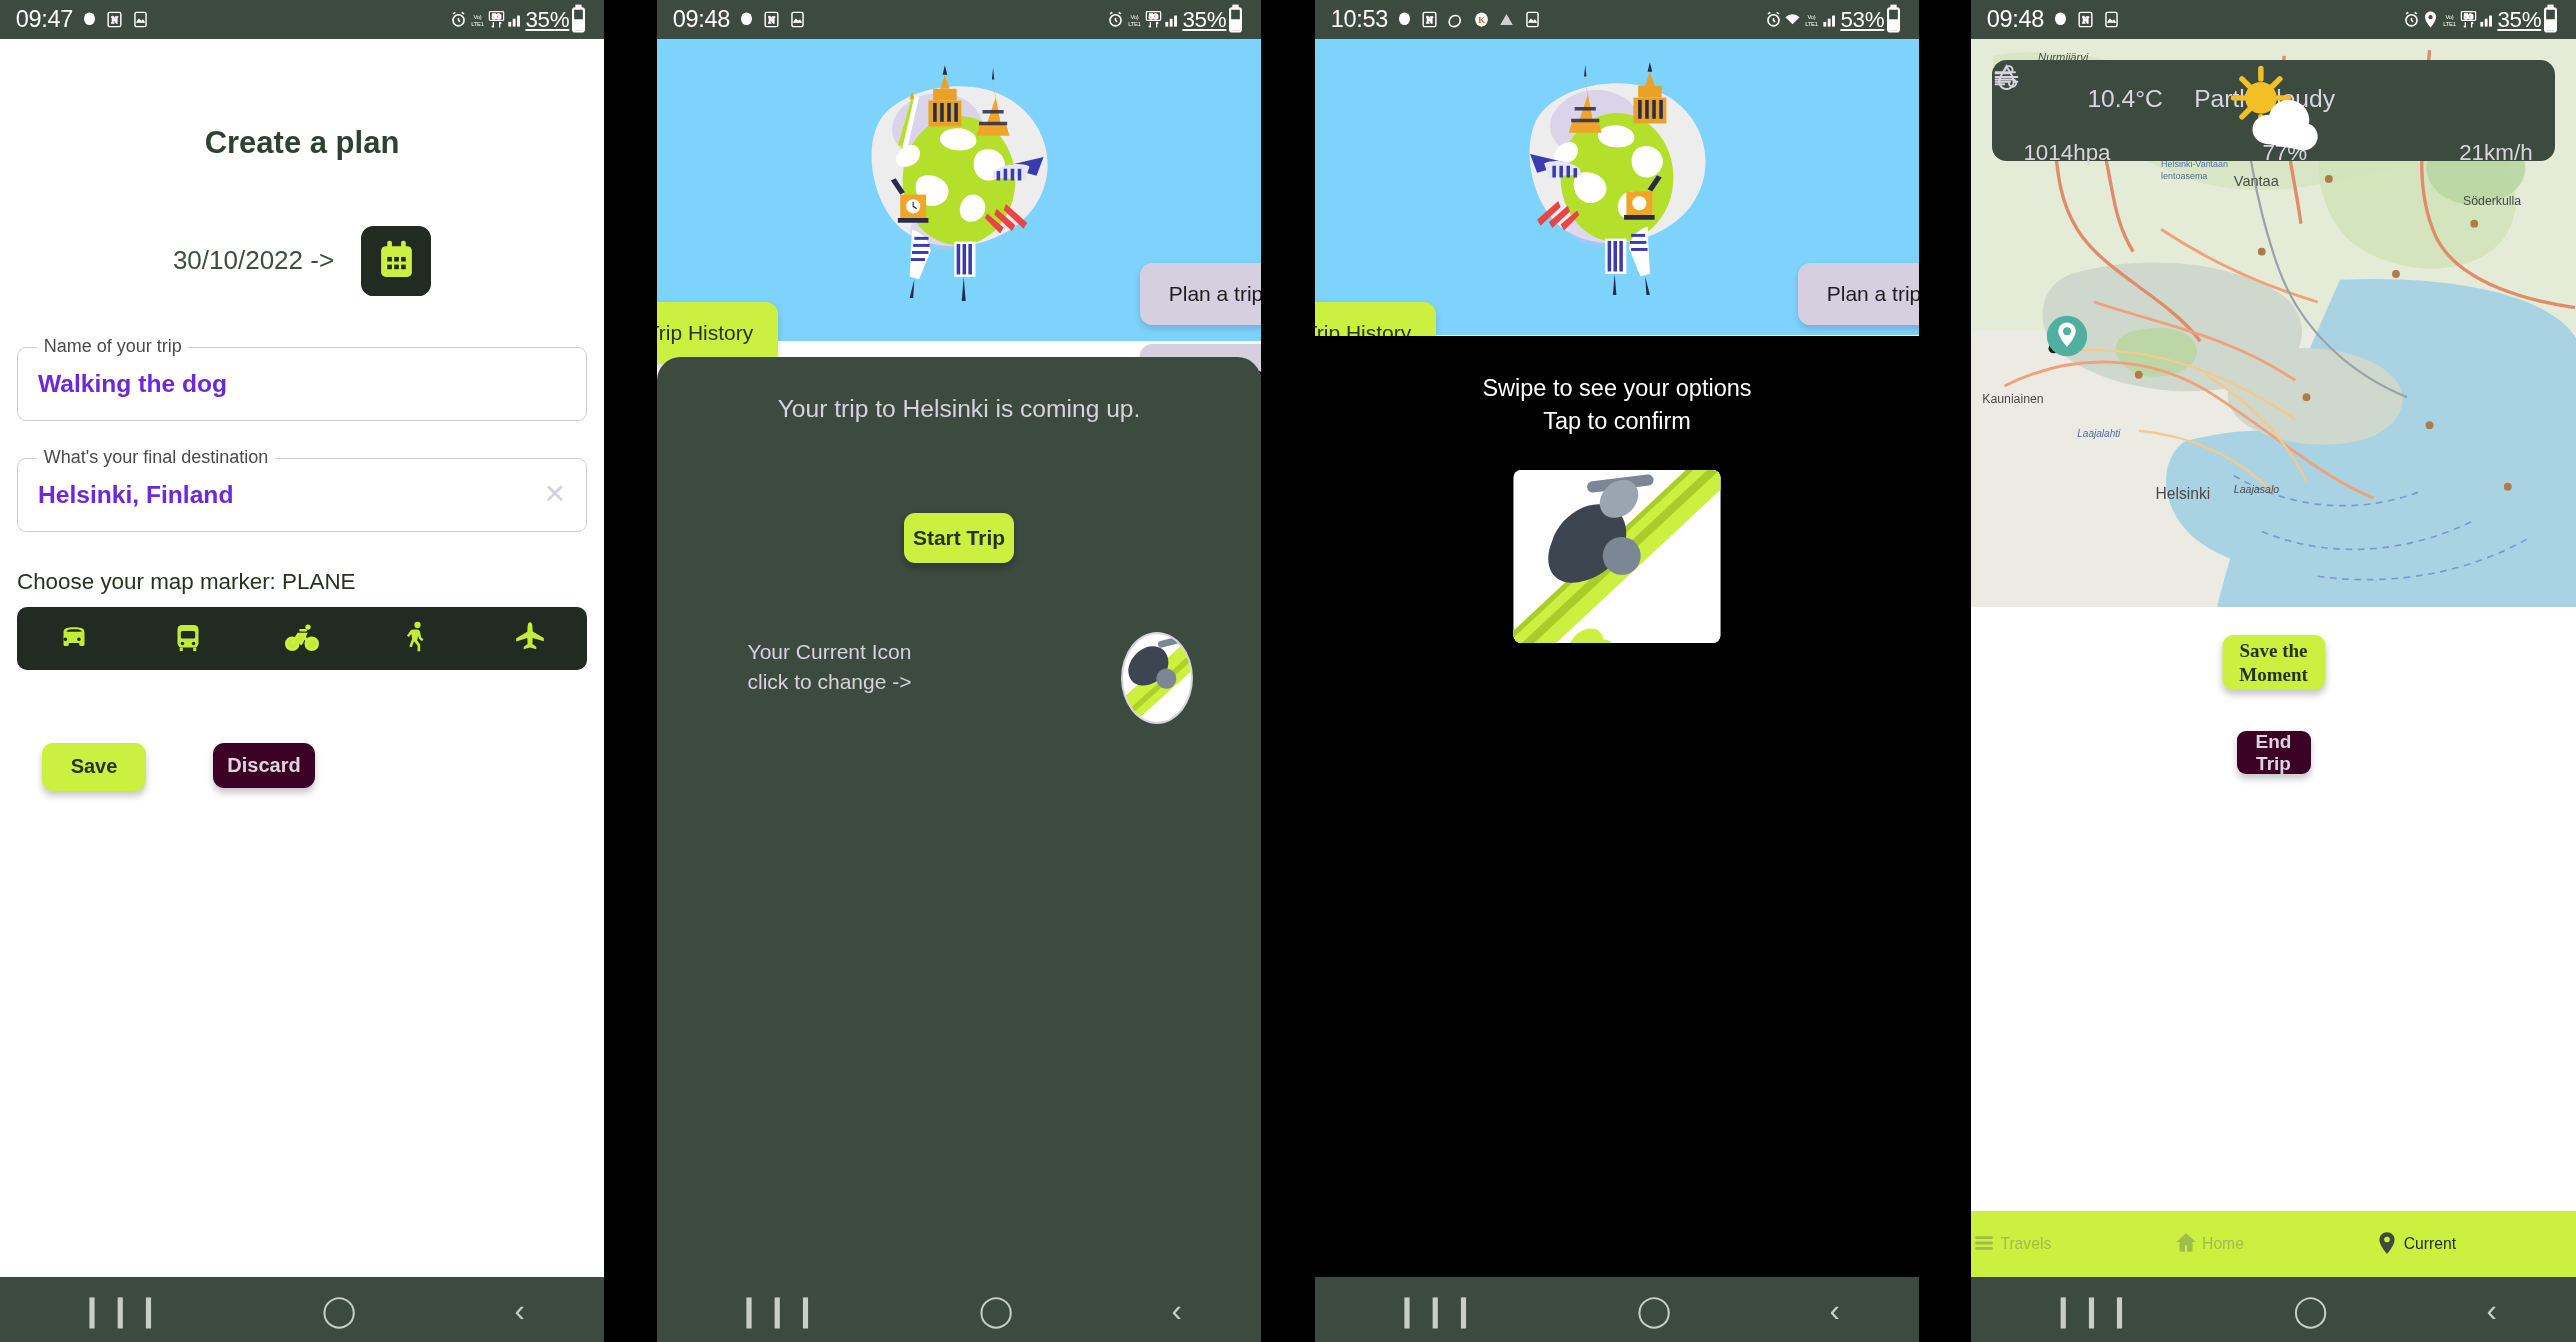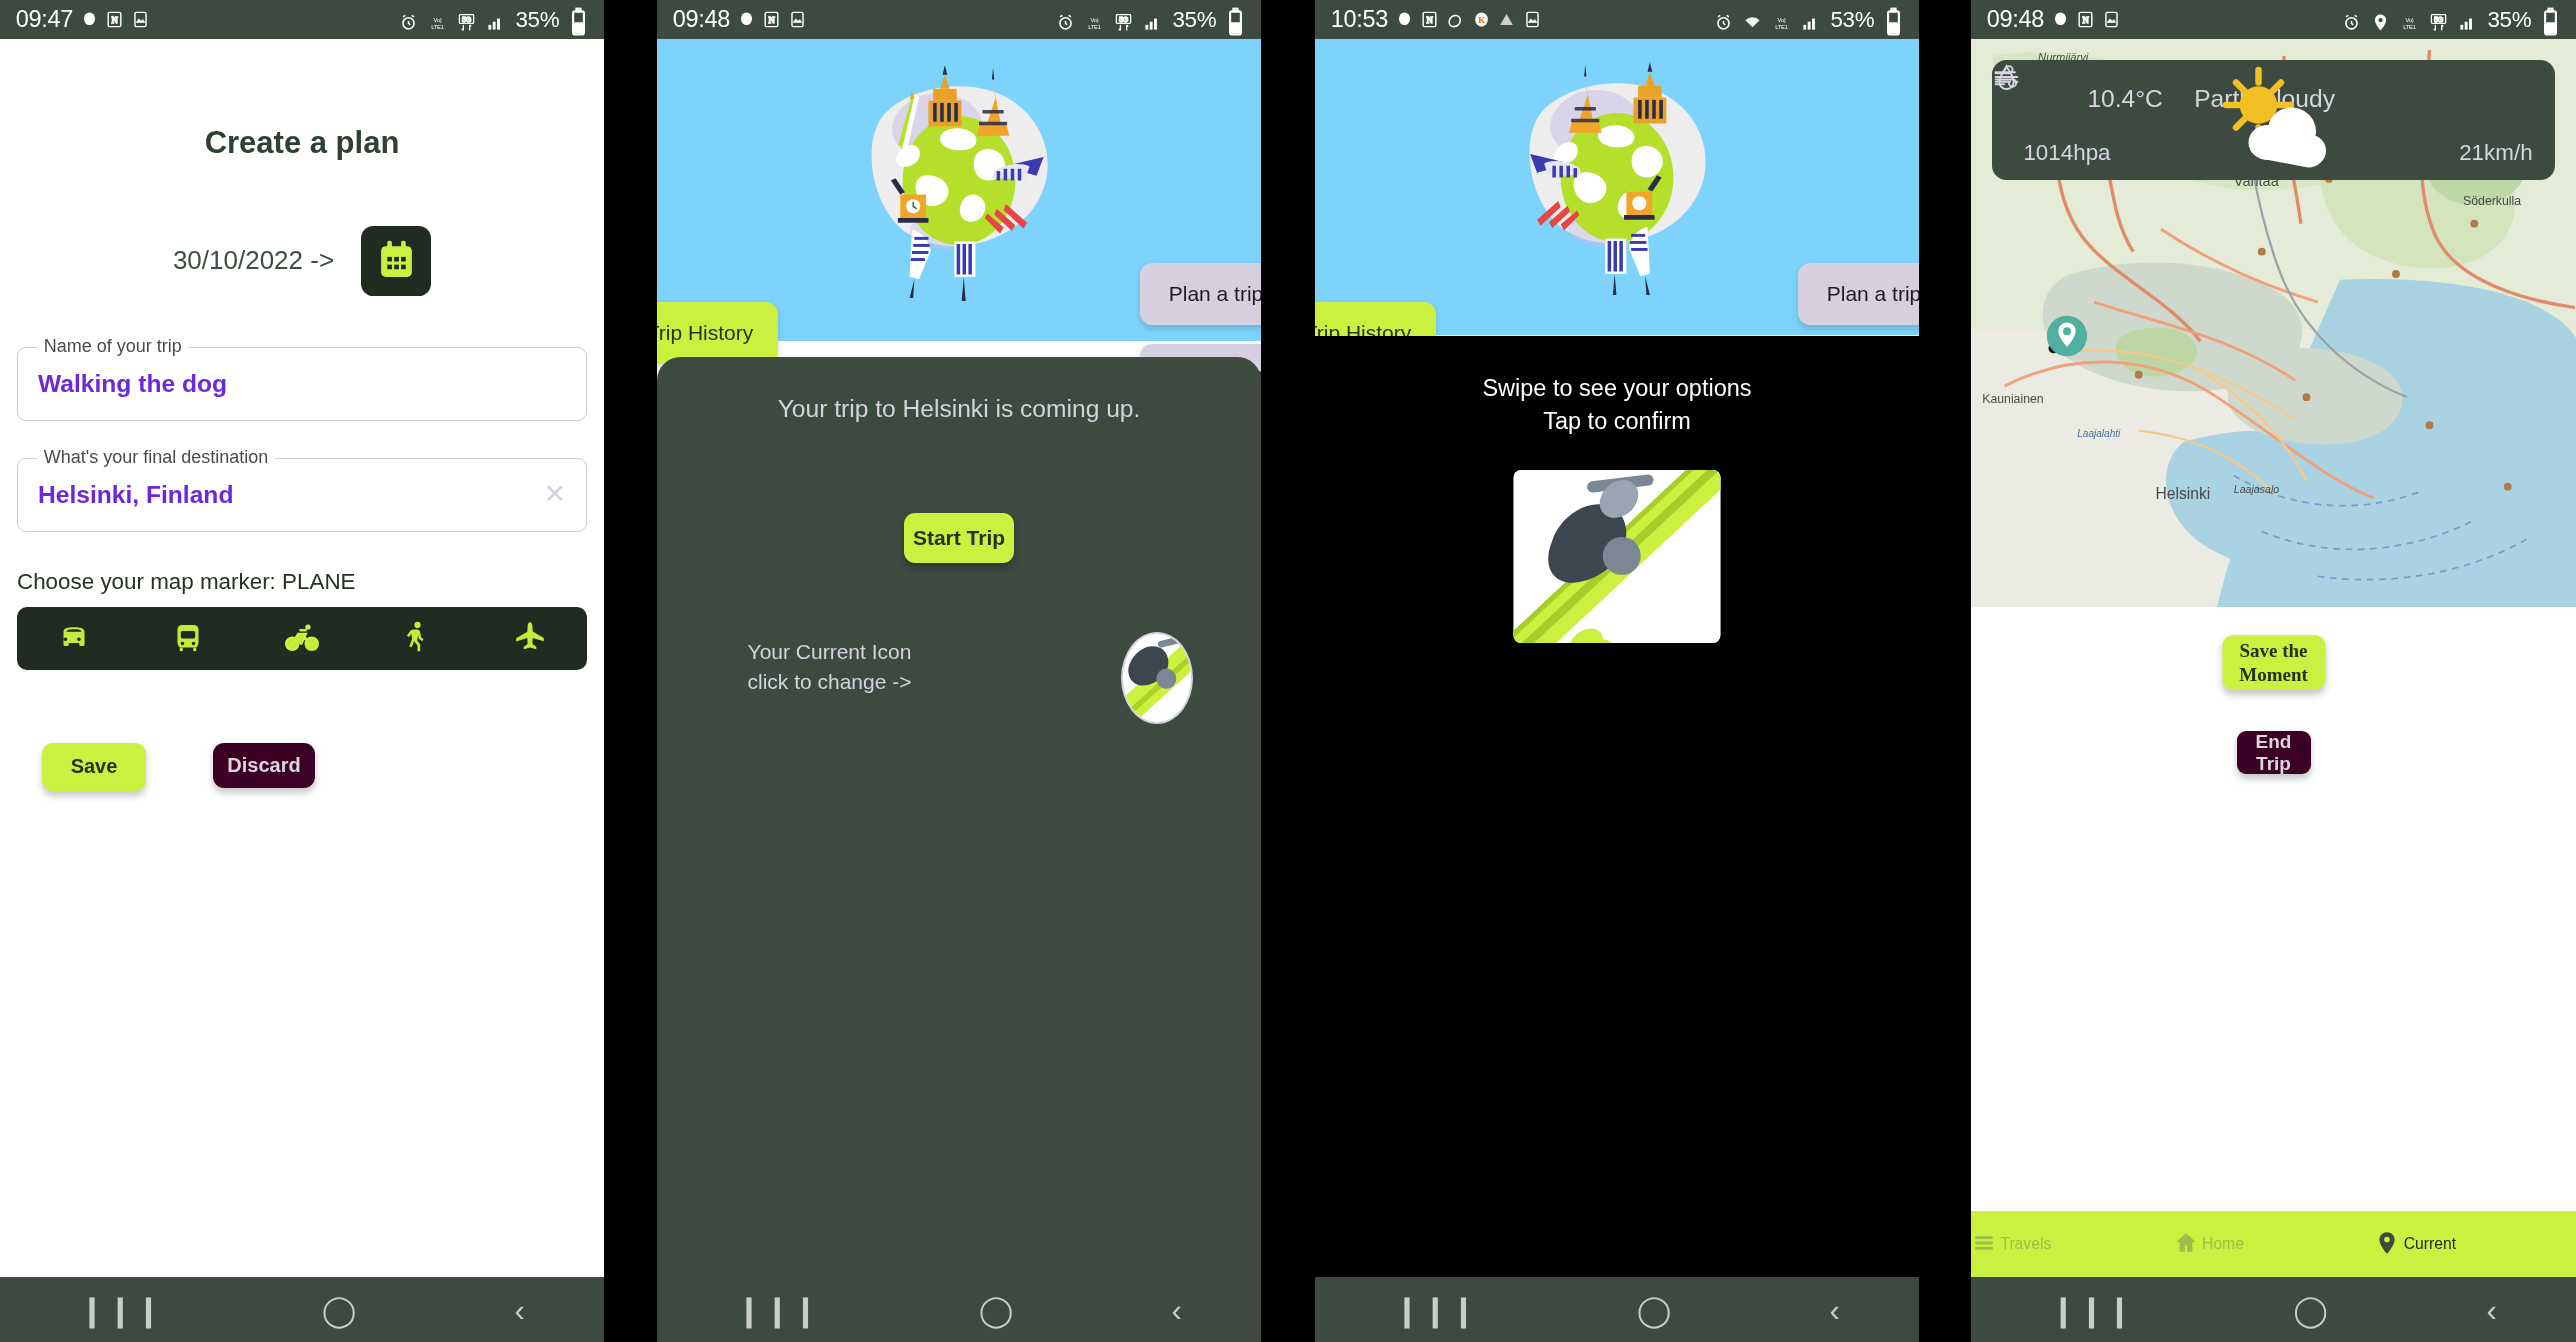--- a/index.html
+++ b/index.html
@@ -31,21 +31,21 @@
     background: #3d4a40;
     color: #ffffff;
     display: flex; align-items: center;
     padding: 0 15.7px;
     font-size: 23.5px;
     font-family: "Liberation Sans", sans-serif;
     letter-spacing: -0.3px;
   }
   .sb-left { display: flex; align-items: center; gap: 6.7px; }
   .sb-time { font-size: 23.5px; font-weight: 400; }
-  .sb-right { margin-left: auto; display: flex; align-items: flex-end; gap: 10px; font-size: 21px; }
+  .sb-right { margin-left: auto; display: flex; align-items: center; gap: 0; font-size: 21px; text-decoration: underline; }
   .sb-ico { display: inline-flex; align-items: center; justify-content: center; width: 19px; height: 20px; }
   .sb-ico svg { display: block; }
   .sb-batt { font-size: 22.4px; }
 
   
   .navbar {
     position: absolute; bottom: 0; left: 0; right: 0;
     height: 66px; background: #3d4a40;
     display: flex; align-items: center; justify-content: space-around;
     color: #c8cfc6;
@@ -159,21 +159,21 @@
   }
   .p3-card svg { display: block; width: 100%; height: 100%; }
 
   
   .p4-map {
     position: absolute; top: 39px; left: 0; right: 0; height: 568px;
     overflow: hidden;
   }
   .p4-map svg { position: absolute; top: 0; left: 0; width: 100%; height: 100%; }
   .weather {
-    position: absolute; top: 21px; left: 21px; right: 21px; height: 120px;
+    position: absolute; top: 21px; left: 21px; right: 21px; height: 101px;
     background: #3d4a40; border-radius: 14.5px; color: #d8d5e0;
     padding: 12.3px 22.4px;
     text-align: center;
   }
   .w-row1 { display: flex; align-items: center; gap: 19px; }
   .w-icon { width: 54px; height: 54px; }
   .w-temp { font-size: 24.6px; }
   .w-desc { font-size: 24.6px; margin-left: 12.3px; }
   .w-row2 { display: flex; align-items: center; margin-top: 13.4px; gap: 28px; }
   .w-item { display: flex; align-items: center; gap: 9px; font-size: 22.4px; }

